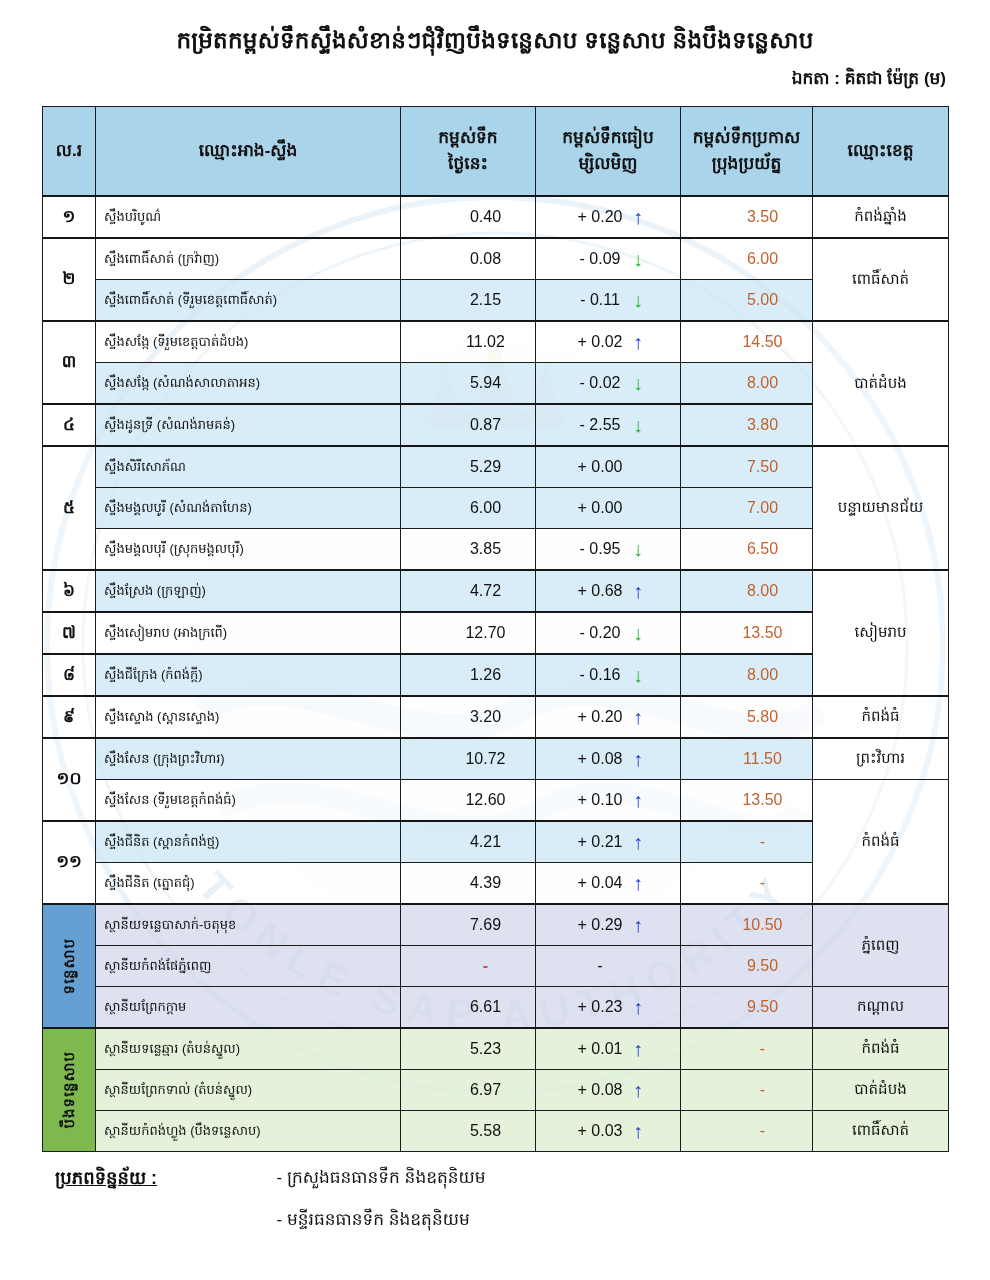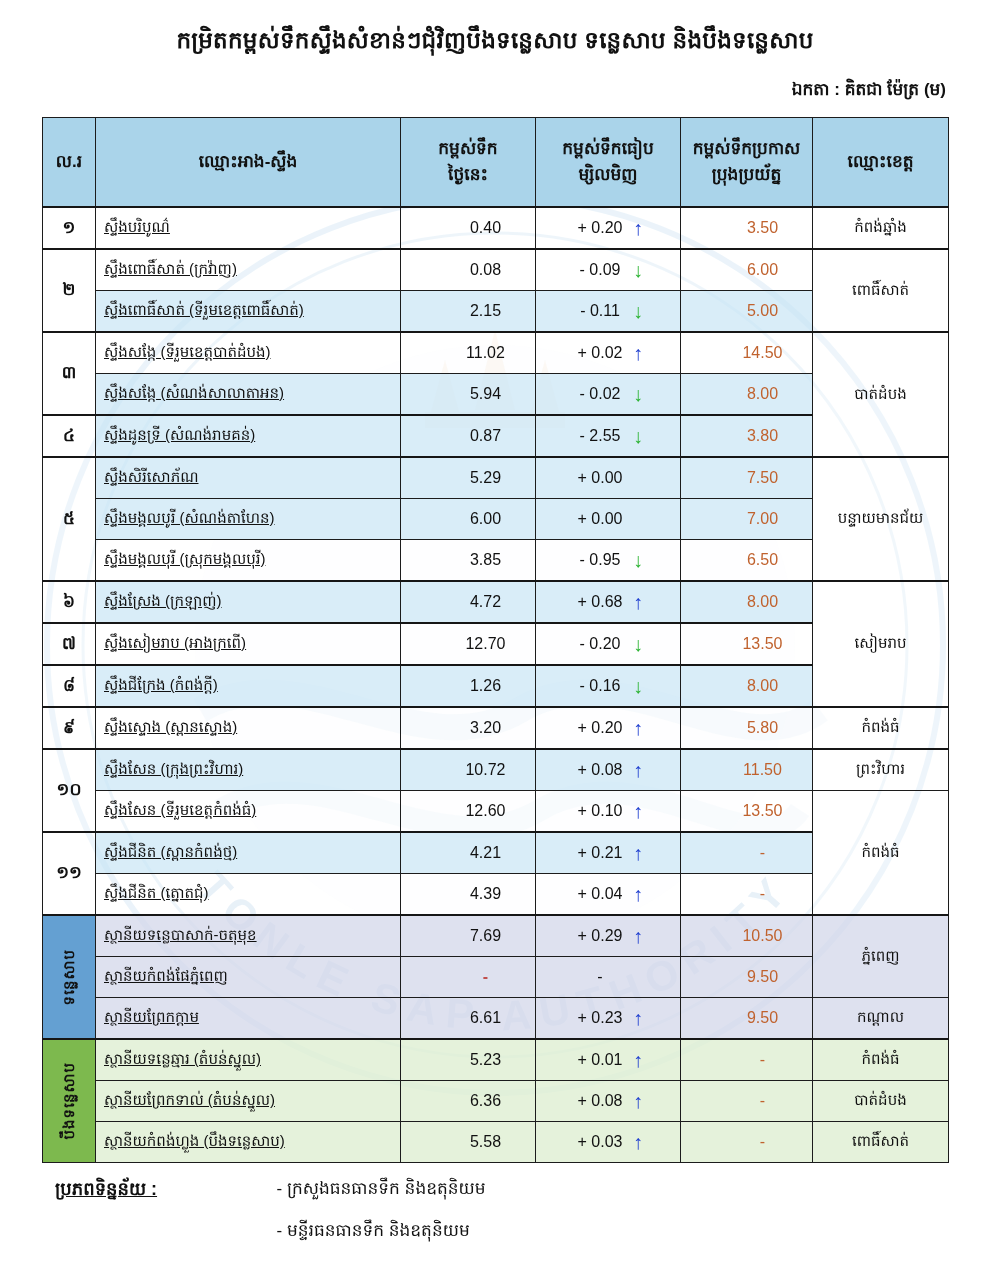--- a/index.html
+++ b/index.html
@@ -2,42 +2,42 @@
 <html style="--header-bg: #aad4ea; --shade: rgba(206,232,246,0.78); --alert: #c0622e; --dash-red: #c0504d; --up-arrow: #1f3fd0; --down-arrow: #2eb435; --ts-label: #64a0d2; --ts-row: rgba(215,219,236,0.82); --bts-label: #7db94e; --bts-row: rgba(224,240,213,0.85);"><head>
 <meta charset="utf-8">
 <style>
   html,body { margin:0; padding:0; background:#ffffff; }
   body { width:990px; height:1280px; font-family:"Liberation Sans","DejaVu Sans",sans-serif; color:#111; position:relative; overflow:hidden; }
   .page { position:relative; width:990px; height:1176px; }
 
   
   .doc-title { padding-top:26px; text-align:center; font-size:23px; font-weight:bold; letter-spacing:.3px; white-space:nowrap; }
   .doc-date  { margin-top:22px; text-align:center; font-size:21px; font-weight:bold; }
-  .doc-unit  { margin-top:19px; margin-right:44px; text-align:right; font-size:17px; font-weight:bold; }
+  .doc-unit  { margin-top:8px; margin-right:44px; text-align:right; font-size:17px; font-weight:bold; }
 
   
   .watermark { position:absolute; left:0; top:150px; width:990px; height:1010px; pointer-events:none; z-index:1; }
 
   
   .table-wrap { position:relative; z-index:2; margin:14px 0 0 42px; }
   table.water-table { border-collapse:collapse; table-layout:fixed; width:906px; border:1px solid #b91c1c; }
   .water-table col.w-no   { width:53px; }
   .water-table col.w-name { width:305px; }
   .water-table col.w-today{ width:135px; }
   .water-table col.w-chg  { width:145px; }
   .water-table col.w-al   { width:132px; }
   .water-table col.w-prov { width:136px; }
 
   .water-table th, .water-table td { border:1px solid #1c1c1c; vertical-align:middle; overflow:hidden; }
   .water-table th { height:86px; background:var(--header-bg,#aad4ea); font-size:17px; font-weight:bold; text-align:center; line-height:1.55; border-bottom:2px solid #161616; }
   .water-table td { height:38px; font-size:16px; text-align:center; background:rgba(255,255,255,0.35); }
 
   tr.group-start td { border-top:2px solid #161616; }
 
-  td.name-cell { text-align:left; padding-left:8px; font-size:15px; white-space:nowrap;text-decoration:underline; }
+  td.name-cell { text-align:left; padding-left:8px; font-size:13px; white-space:nowrap; }
   td.no-cell   { font-size:17px; font-weight:bold; background:rgba(255,255,255,0.45); }
   td.val-cell  { font-size:16px;padding-left:36px; }
   td.val-cell.dash { color:var(--dash-red,#c0504d); font-weight:bold; }
   td.alert-cell{ color:var(--alert,#c0622e); font-size:16px;padding-left:33px; }
   td.prov-cell { font-size:15px; background:rgba(255,255,255,0.45); white-space:nowrap; }
 
   .chg-wrap { display:flex; align-items:center; height:100%;padding-left:16px; }
   .chg-val  { flex:1; text-align:center; padding-left:14px; }
   .chg-arrow{ width:46px; text-align:left; font-size:20px; font-weight:bold; line-height:1; }
   .chg-arrow.up   { color:var(--up-arrow,#1f3fd0); }
@@ -363,21 +363,21 @@
               <div class="chg-wrap">
                 <span class="chg-val">+ 0.01</span>
                 <span class="chg-arrow up">↑</span>
               </div>
             </td>
             <td class="alert-cell">-</td>
             <td class="prov-cell" rowspan="1">កំពង់ធំ</td>
           </tr>
           <tr class="bg-bts">
             <td class="name-cell">ស្ថានីយព្រែកទាល់ (តំបន់ស្នួល)</td>
-            <td class="val-cell">6.36</td>
+            <td class="val-cell">6.97</td>
             <td class="chg-cell">
               <div class="chg-wrap">
                 <span class="chg-val">+ 0.08</span>
                 <span class="chg-arrow up">↑</span>
               </div>
             </td>
             <td class="alert-cell">-</td>
             <td class="prov-cell" rowspan="1">បាត់ដំបង</td>
           </tr>
           <tr class="bg-bts">

